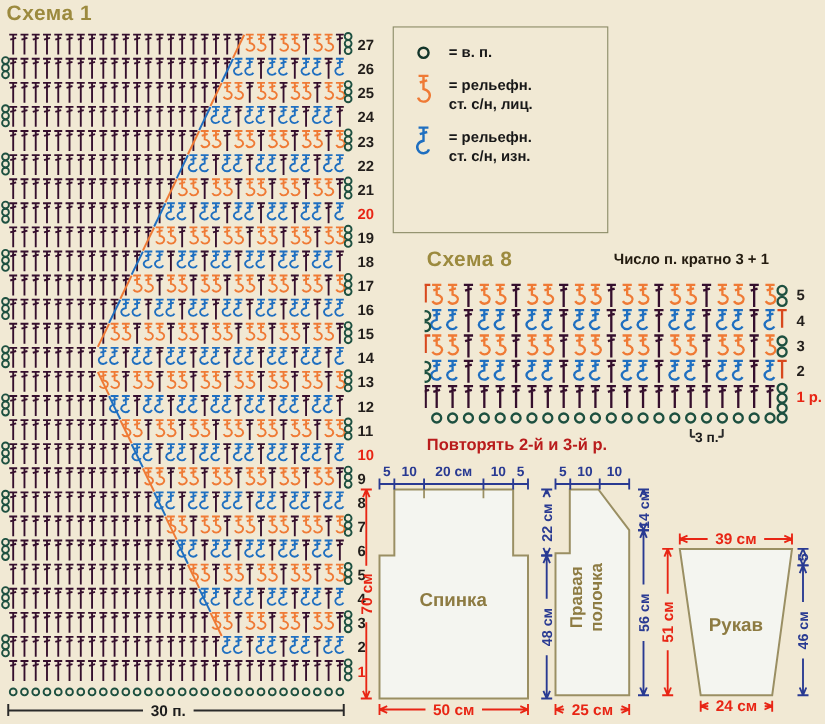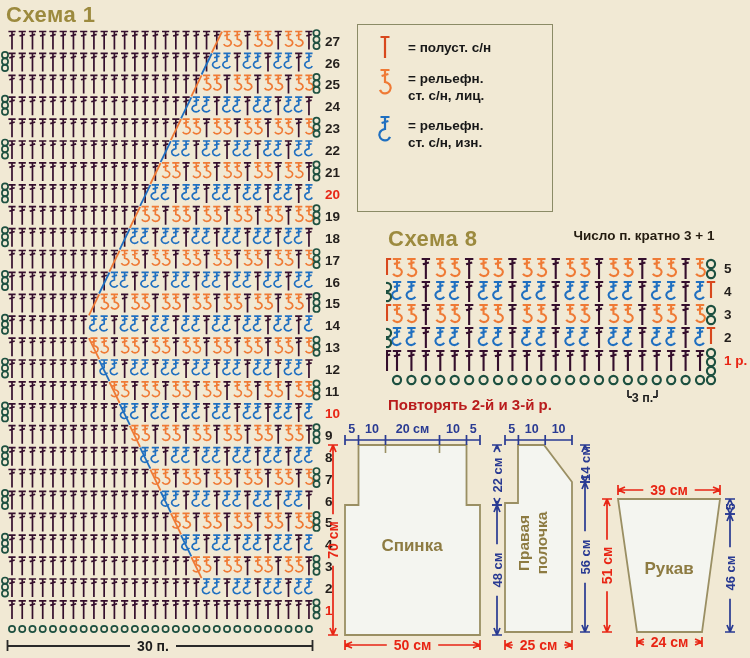--- a/index.html
+++ b/index.html
@@ -2,25 +2,25 @@
 <html><head>
 <meta charset="utf-8">
 <style>
   html,body{margin:0;padding:0;}
   body{
     width:750px;height:658px;position:relative;overflow:hidden;
     background:#f1e9d4;
     font-family:"Liberation Sans",sans-serif;
   }
   .title{
-    position:absolute;font-size:22px;font-weight:600;color:#9c8a3e;letter-spacing:.5px;
+    position:absolute;font-size:19px;font-weight:600;color:#9c8a3e;letter-spacing:.5px;
   }
   #scheme1-title{left:6px;top:2px;}
   #scheme2-title{left:388px;top:226px;}
-  #s2-topnote{position:absolute;left:558px;top:228px;width:172px;text-align:center;
+  #s2-topnote{position:absolute;left:558px;top:228px;width:172px;
     font-size:13.5px;font-weight:700;color:#241c10;}
   #s2-botnote{position:absolute;left:388px;top:396px;font-size:15px;font-weight:700;color:#b91c1c;}
   svg{position:absolute;display:block;}
   #defs-svg{width:0;height:0;}
   #svg-s1{left:0;top:0;}
   #svg-s2{left:386px;top:246px;}
   #svg-pieces{left:322px;top:424px;}
   
   .c-dk{stroke:#350f2d}
   .c-gr{stroke:#1d5040}
@@ -1065,25 +1065,25 @@
     <path class="ln c-or" d="M211.8,52.60000000000002 L222.04,31.600000000000023"></path>
     <use href="#ch" x="316.5" y="33.10000000000002" class="c-gr w1"></use>
     <use href="#ch" x="316.5" y="39.60000000000002" class="c-gr w1"></use>
     <use href="#ch" x="316.5" y="46.10000000000002" class="c-gr w1"></use>
     <text class="n" x="325" y="45.60000000000002">27</text>
     <path class="ln" stroke="#2a2a2a" stroke-width="1.4" fill="none" d="M7.5,640 V651 M312.5,640 V651 M7.5,646 H130 M176,646 H312.5"></path>
     <text class="brk" x="153" y="651" text-anchor="middle">30 п.</text>
   </svg>
 
 <div id="legend">
-  <div class="leg-item" style="margin-bottom:7px;">
-    <svg width="26" height="26" viewBox="-13 0 26 26">
-        <path fill="none" class="c-ho wL" d="M-4.5,2 H4.5 M0,2 V23"></path>
+  <div class="leg-item" style="margin-bottom:6px;">
+    <svg width="26" height="26" viewBox="-13 -13 26 26">
+        <circle r="4.6" fill="none" class="c-blk wL"></circle>
       </svg>
-    <span>= полуст. с/н</span>
+    <span>= в. п.</span>
   </div>
   <div class="leg-item" style="margin-bottom:7px;">
     <svg width="26" height="40" viewBox="-13 0 26 40">
         <path fill="none" class="c-or wL" d="M-4.5,2 H4.5 M-3.4,8 L3.4,6 M0,2 V14 C5.2,15 7,19.2 4.8,22.8 C2.6,26.4 -3.2,26.4 -5,21.8"></path>
       </svg>
     <span>= рельефн.
 ст. с/н, лиц.</span>
   </div>
   <div class="leg-item">
     <svg width="26" height="40" viewBox="-13 0 26 40">

